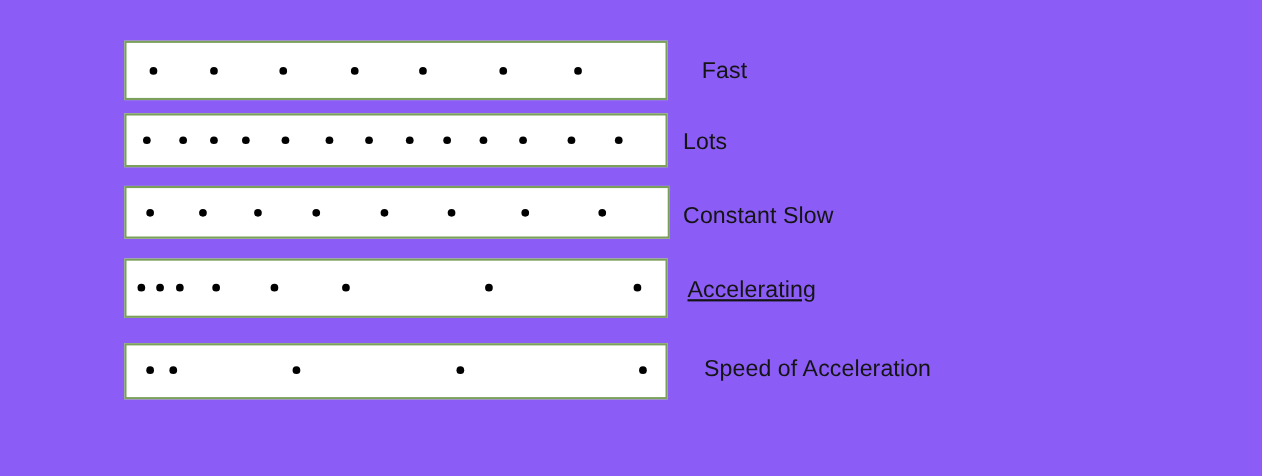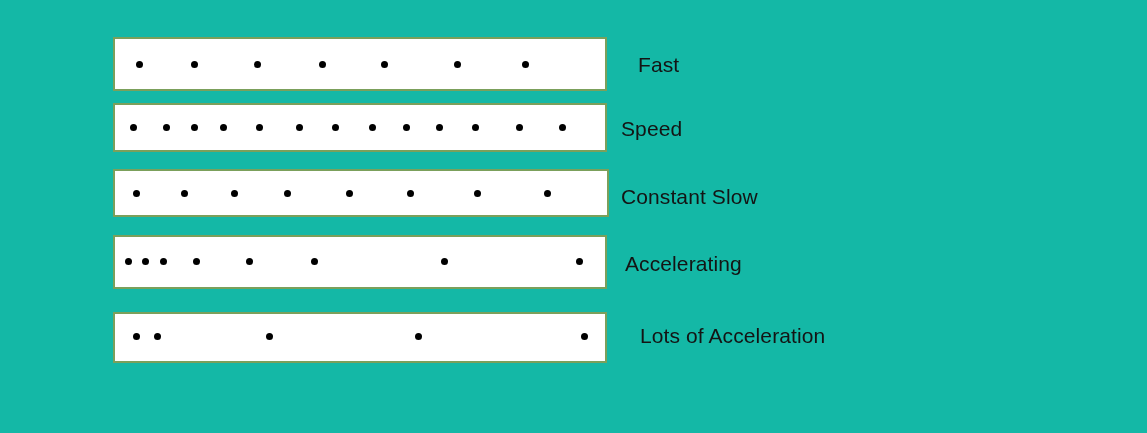--- a/index.html
+++ b/index.html
@@ -45,21 +45,21 @@
     font-family: "Liberation Sans", sans-serif;
     font-size: 21px;
     line-height: 1;
     color: #141414;
     letter-spacing: 0.1px;
   }
 </style>
 </head>
 <body>
 
-<div id="canvas" style="background: #14b8a6;">
+<div id="canvas" style="background: #8b5cf6;">
     <div class="tape-row">
       <div class="tape-box" style="left: 113px; top: 37px; width: 494px; height: 54px; border-color: rgb(123, 160, 91);">
         <div class="dot" style="background: rgb(0, 0, 0); left: 20.5px; top: 21.5px;"></div>
         <div class="dot" style="background: rgb(0, 0, 0); left: 75.5px; top: 21.5px;"></div>
         <div class="dot" style="background: rgb(0, 0, 0); left: 138.5px; top: 21.5px;"></div>
         <div class="dot" style="background: rgb(0, 0, 0); left: 203.5px; top: 21.5px;"></div>
         <div class="dot" style="background: rgb(0, 0, 0); left: 265.5px; top: 21.5px;"></div>
         <div class="dot" style="background: rgb(0, 0, 0); left: 338.5px; top: 21.5px;"></div>
         <div class="dot" style="background: rgb(0, 0, 0); left: 406.5px; top: 21.5px;"></div>
       </div>
@@ -74,21 +74,21 @@
         <div class="dot" style="background: rgb(0, 0, 0); left: 140.5px; top: 18.5px;"></div>
         <div class="dot" style="background: rgb(0, 0, 0); left: 180.5px; top: 18.5px;"></div>
         <div class="dot" style="background: rgb(0, 0, 0); left: 216.5px; top: 18.5px;"></div>
         <div class="dot" style="background: rgb(0, 0, 0); left: 253.5px; top: 18.5px;"></div>
         <div class="dot" style="background: rgb(0, 0, 0); left: 287.5px; top: 18.5px;"></div>
         <div class="dot" style="background: rgb(0, 0, 0); left: 320.5px; top: 18.5px;"></div>
         <div class="dot" style="background: rgb(0, 0, 0); left: 356.5px; top: 18.5px;"></div>
         <div class="dot" style="background: rgb(0, 0, 0); left: 400.5px; top: 18.5px;"></div>
         <div class="dot" style="background: rgb(0, 0, 0); left: 443.5px; top: 18.5px;"></div>
       </div>
-      <div class="tape-label" style="left: 621px; top: 118px; color: rgb(20, 20, 20);">Speed</div>
+      <div class="tape-label" style="left: 621px; top: 118px; color: rgb(20, 20, 20);">Lots</div>
     </div>
     <div class="tape-row">
       <div class="tape-box" style="left: 113px; top: 169px; width: 496px; height: 48px; border-color: rgb(123, 160, 91);">
         <div class="dot" style="background: rgb(0, 0, 0); left: 17.5px; top: 18.5px;"></div>
         <div class="dot" style="background: rgb(0, 0, 0); left: 65.5px; top: 18.5px;"></div>
         <div class="dot" style="background: rgb(0, 0, 0); left: 115.5px; top: 18.5px;"></div>
         <div class="dot" style="background: rgb(0, 0, 0); left: 168.5px; top: 18.5px;"></div>
         <div class="dot" style="background: rgb(0, 0, 0); left: 230.5px; top: 18.5px;"></div>
         <div class="dot" style="background: rgb(0, 0, 0); left: 291.5px; top: 18.5px;"></div>
         <div class="dot" style="background: rgb(0, 0, 0); left: 358.5px; top: 18.5px;"></div>
@@ -100,25 +100,25 @@
       <div class="tape-box" style="left: 113px; top: 235px; width: 494px; height: 54px; border-color: rgb(123, 160, 91);">
         <div class="dot" style="background: rgb(0, 0, 0); left: 9.5px; top: 20.5px;"></div>
         <div class="dot" style="background: rgb(0, 0, 0); left: 26.5px; top: 20.5px;"></div>
         <div class="dot" style="background: rgb(0, 0, 0); left: 44.5px; top: 20.5px;"></div>
         <div class="dot" style="background: rgb(0, 0, 0); left: 77.5px; top: 20.5px;"></div>
         <div class="dot" style="background: rgb(0, 0, 0); left: 130.5px; top: 20.5px;"></div>
         <div class="dot" style="background: rgb(0, 0, 0); left: 195.5px; top: 20.5px;"></div>
         <div class="dot" style="background: rgb(0, 0, 0); left: 325.5px; top: 20.5px;"></div>
         <div class="dot" style="background: rgb(0, 0, 0); left: 460.5px; top: 20.5px;"></div>
       </div>
-      <div class="tape-label" style="left: 625px; top: 253px; color: rgb(20, 20, 20);">Accelerating</div>
+      <div class="tape-label" style="left: 625px; top: 253px; color: rgb(20, 20, 20); text-decoration: underline;">Accelerating</div>
     </div>
     <div class="tape-row">
       <div class="tape-box" style="left: 113px; top: 312px; width: 494px; height: 51px; border-color: rgb(123, 160, 91);">
         <div class="dot" style="background: rgb(0, 0, 0); left: 17.5px; top: 18.5px;"></div>
         <div class="dot" style="background: rgb(0, 0, 0); left: 38.5px; top: 18.5px;"></div>
         <div class="dot" style="background: rgb(0, 0, 0); left: 150.5px; top: 18.5px;"></div>
         <div class="dot" style="background: rgb(0, 0, 0); left: 299.5px; top: 18.5px;"></div>
         <div class="dot" style="background: rgb(0, 0, 0); left: 465.5px; top: 18.5px;"></div>
       </div>
-      <div class="tape-label" style="left: 640px; top: 325px; color: rgb(20, 20, 20);">Lots of Acceleration</div>
+      <div class="tape-label" style="left: 640px; top: 325px; color: rgb(20, 20, 20);">Speed of Acceleration</div>
     </div>
   </div>
 
 </body></html>

